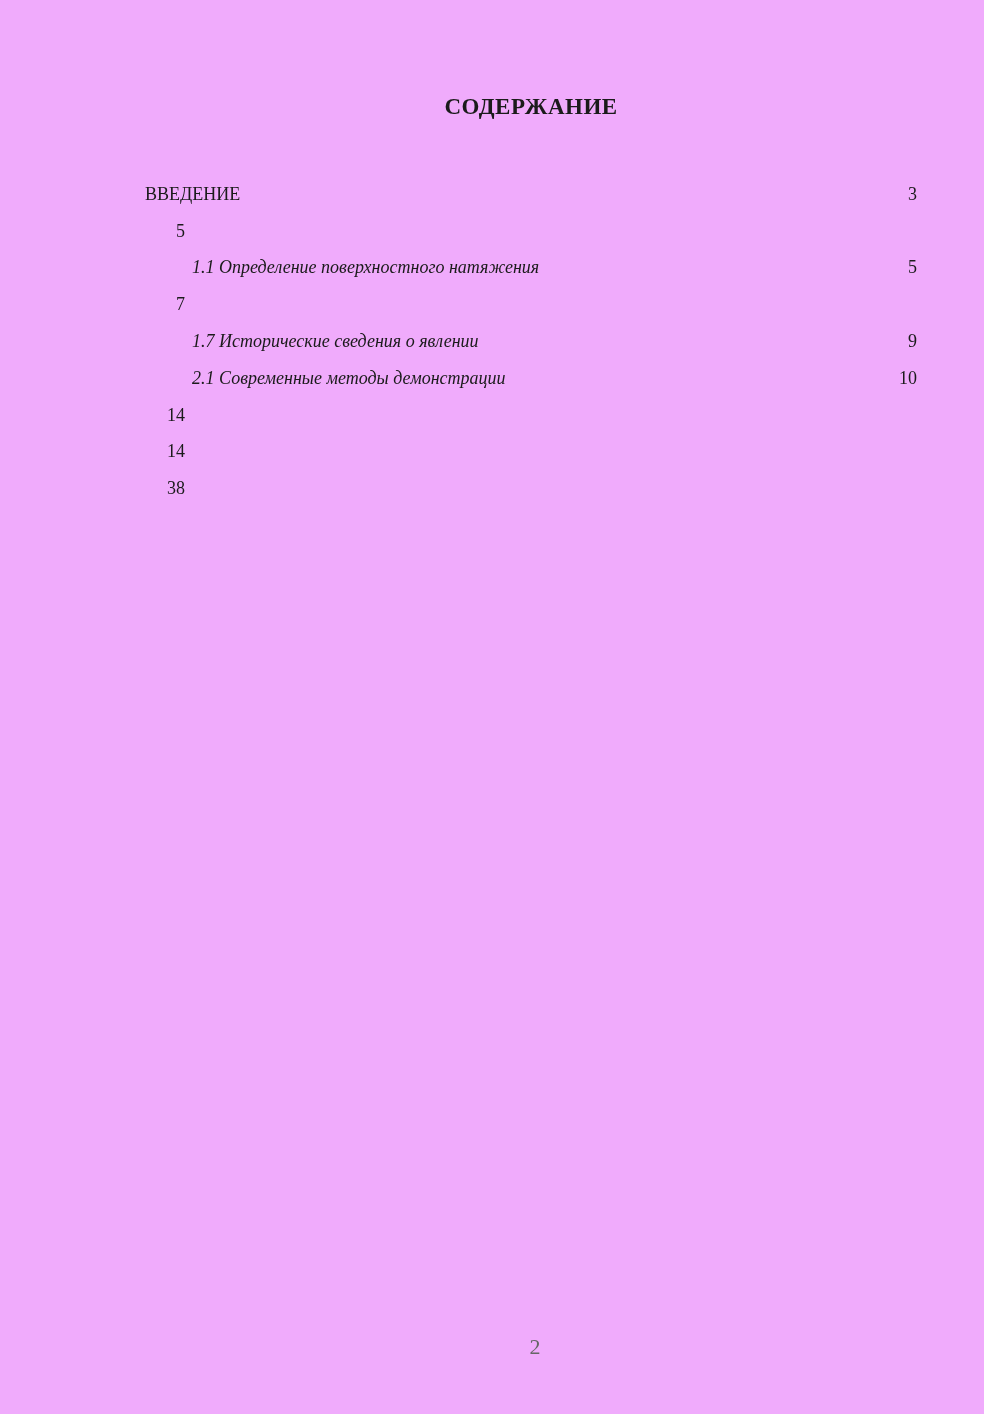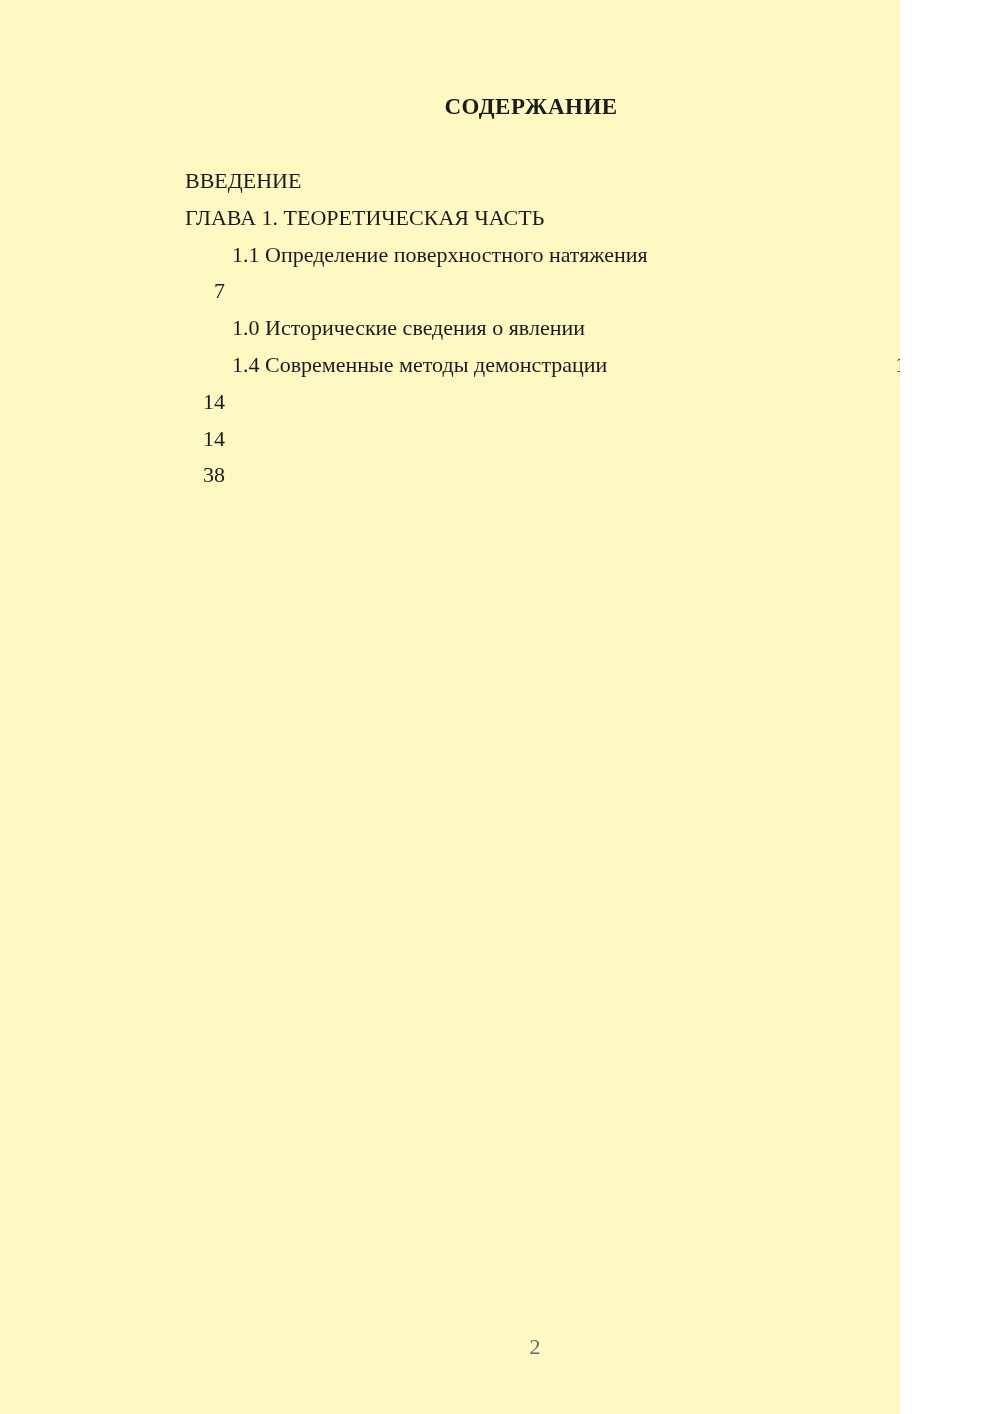--- a/index.html
+++ b/index.html
@@ -2,23 +2,23 @@
 <html lang="ru"><head>
 <meta charset="utf-8">
 <style>
   html, body {
     margin: 0;
     padding: 0;
     background: #ffffff;
   }
   .page {
     position: relative;
-    width: 900px;
+    width: 984px;
     height: 1414px;
-    background: #fef9c3;
+    background: #f0abfc;
     font-family: "Liberation Serif", "DejaVu Serif", serif;
     color: #1b1b1b;
     overflow: hidden;
   }
   .content {
     position: absolute;
     left: 145px;
     top: 92px;
     width: 772px;
   }
@@ -27,27 +27,27 @@
     font-weight: bold;
     font-size: 23px;
     line-height: 30px;
     letter-spacing: 0.5px;
   }
   .toc-list {
     margin-top: 46px;
   }
   .toc-row {
     display: flex;
-    align-items: flex-start;
+    align-items: flex-end;
     height: 36.8px;
-    font-size: 22px;
-    margin-left: 40px;
+    font-size: 18px;
   }
   .toc-row.indent .toc-label {
     padding-left: 47px;
+    font-style: italic;
   }
   .toc-label {
     flex: 1 1 auto;
     white-space: nowrap;
   }
   .toc-page {
     flex: 0 0 auto;
     text-align: right;
     min-width: 40px;
   }
@@ -67,36 +67,35 @@
 
   <div class="content">
     <div class="doc-title">СОДЕРЖАНИЕ</div>
 
     <div class="toc-list">
         <div class="toc-row">
     <span class="toc-label">ВВЕДЕНИЕ</span>
     <span class="toc-page">3</span>
   </div>
         <div class="toc-row">
-    <span class="toc-label">ГЛАВА 1. ТЕОРЕТИЧЕСКАЯ ЧАСТЬ</span>
     <span class="toc-page">5</span>
   </div>
         <div class="toc-row indent">
     <span class="toc-label">1.1 Определение поверхностного натяжения</span>
     <span class="toc-page">5</span>
   </div>
         <div class="toc-row indent">
     <span class="toc-page">7</span>
   </div>
         <div class="toc-row indent">
-    <span class="toc-label">1.0 Исторические сведения о явлении</span>
+    <span class="toc-label">1.7 Исторические сведения о явлении</span>
     <span class="toc-page">9</span>
   </div>
         <div class="toc-row indent">
-    <span class="toc-label">1.4 Современные методы демонстрации</span>
+    <span class="toc-label">2.1 Современные методы демонстрации</span>
     <span class="toc-page">10</span>
   </div>
         <div class="toc-row">
     <span class="toc-page">14</span>
   </div>
         <div class="toc-row indent">
     <span class="toc-page">14</span>
   </div>
         <div class="toc-row">
     <span class="toc-page">38</span>

